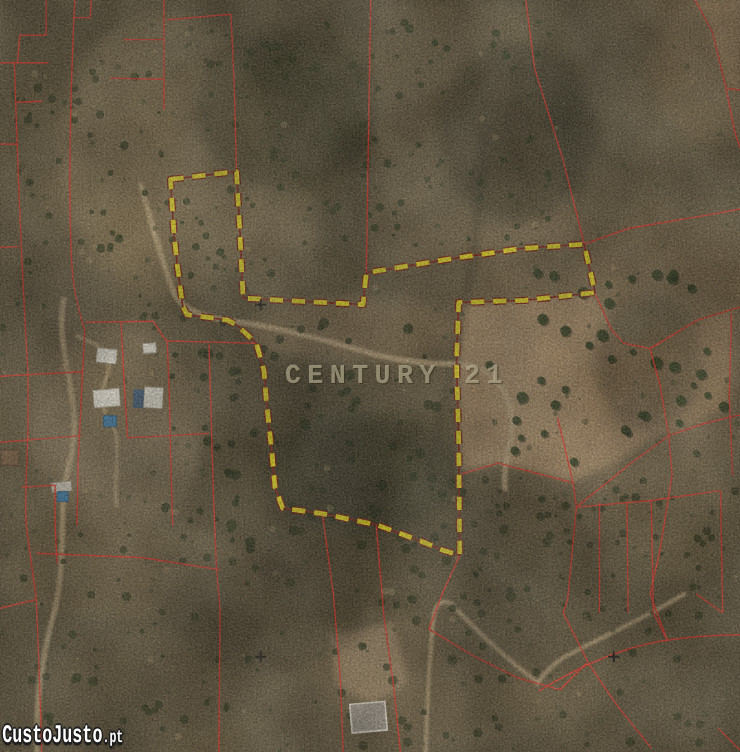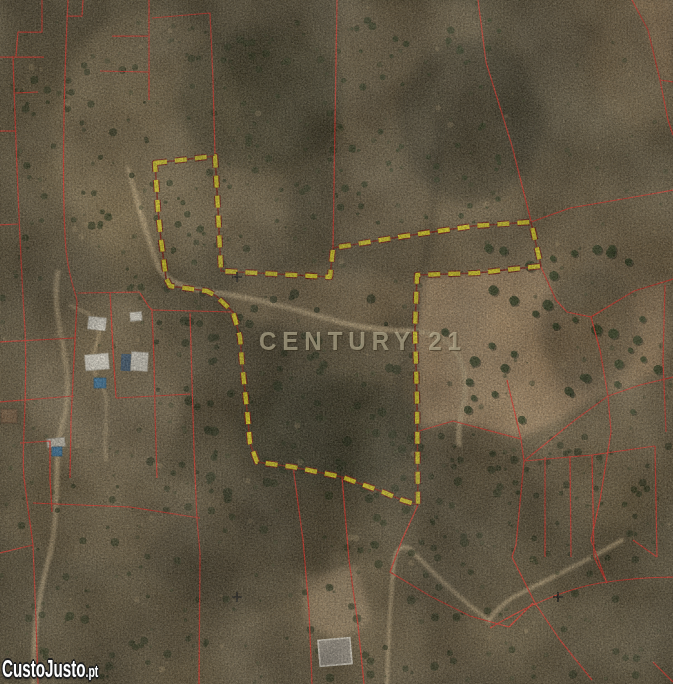--- a/index.html
+++ b/index.html
@@ -1,18 +1,18 @@
 <!DOCTYPE html>
 <html><head>
 <meta charset="utf-8">
 <style>
   html,body{margin:0;padding:0;background:#222;}
   .stage{
     position:relative;width:673px;height:684px;overflow:hidden;
-    font-family:Liberation Sans, sans-serif;
+    font-family:Liberation Mono, monospace;
     background:
       radial-gradient(420px 300px at 560px 320px, rgba(186,152,109,.55), rgba(0,0,0,0) 70%),
       radial-gradient(260px 210px at 125px 170px, rgba(160,136,95,.50), rgba(0,0,0,0) 70%),
       radial-gradient(300px 240px at 100px 400px, rgba(150,128,92,.45), rgba(0,0,0,0) 70%),
       radial-gradient(500px 230px at 336px 625px, rgba(128,108,76,.50), rgba(0,0,0,0) 75%),
       radial-gradient(400px 260px at 420px 100px, rgba(58,54,38,.60), rgba(0,0,0,0) 75%),
       radial-gradient(380px 300px at 300px 420px, rgba(50,46,31,.65), rgba(0,0,0,0) 75%),
       radial-gradient(240px 160px at 650px 40px, rgba(170,135,92,.45), rgba(0,0,0,0) 75%),
       #5a4f36;
   }

